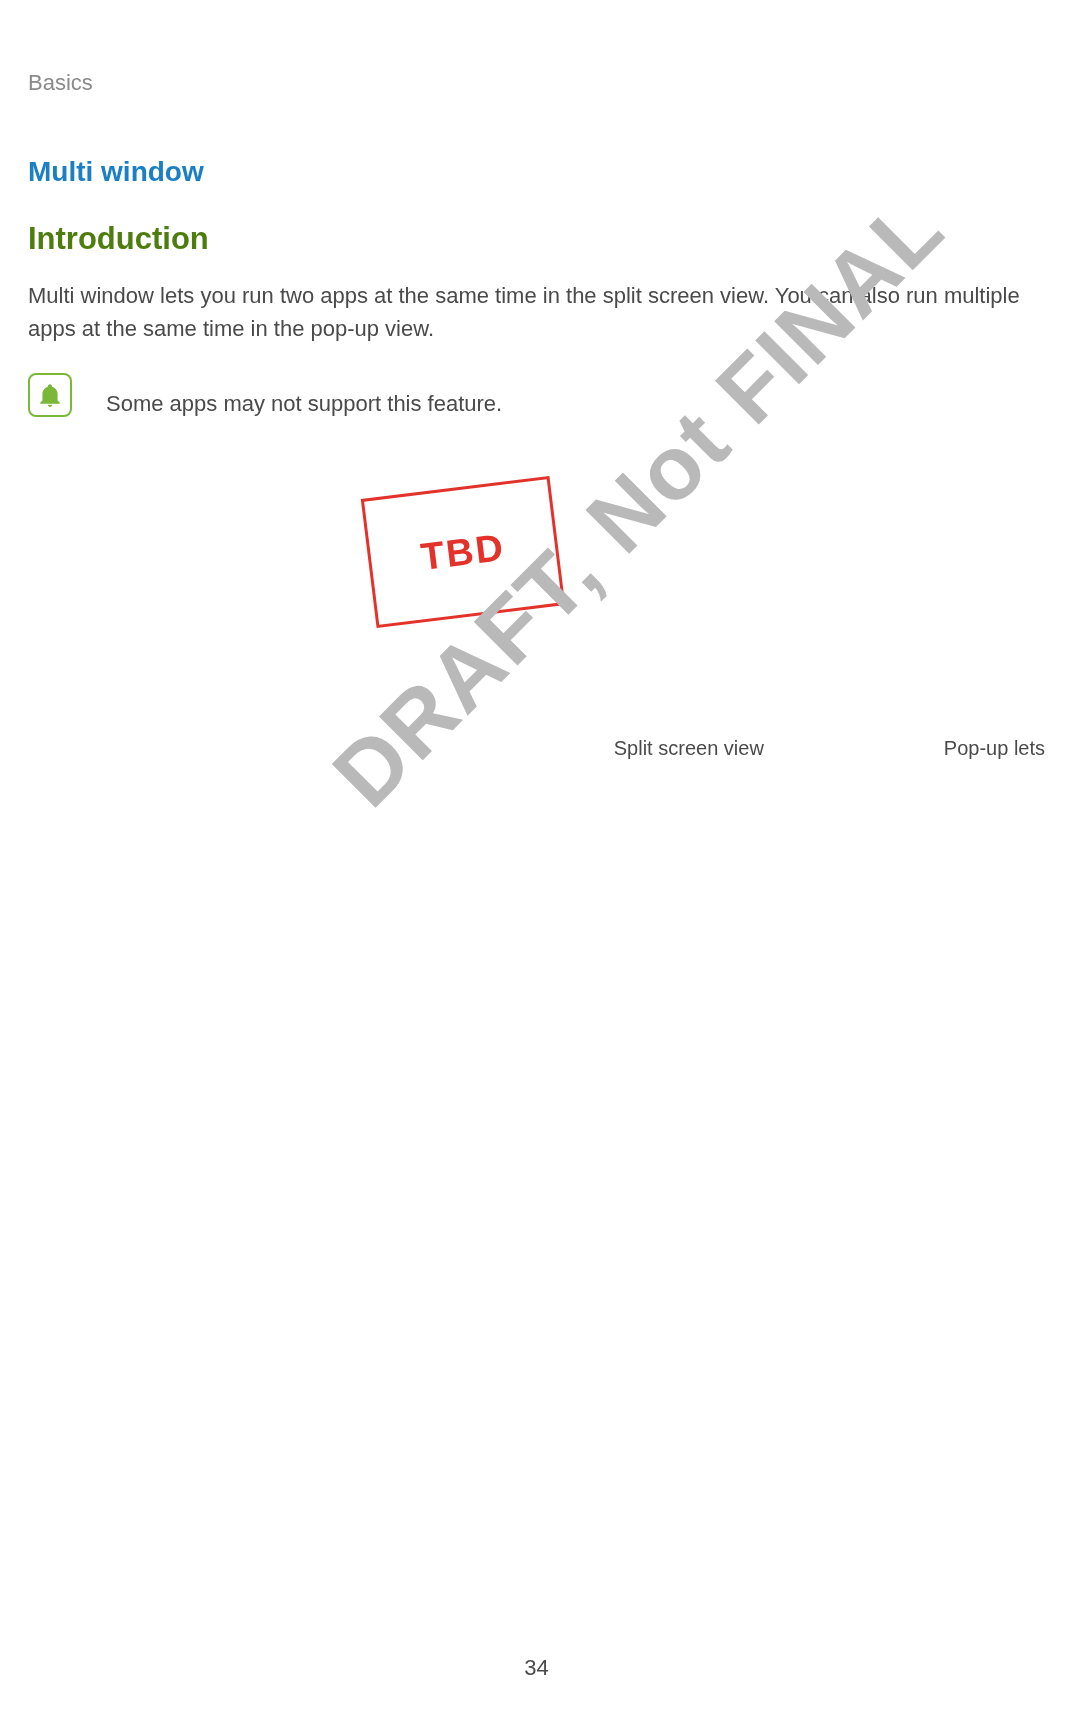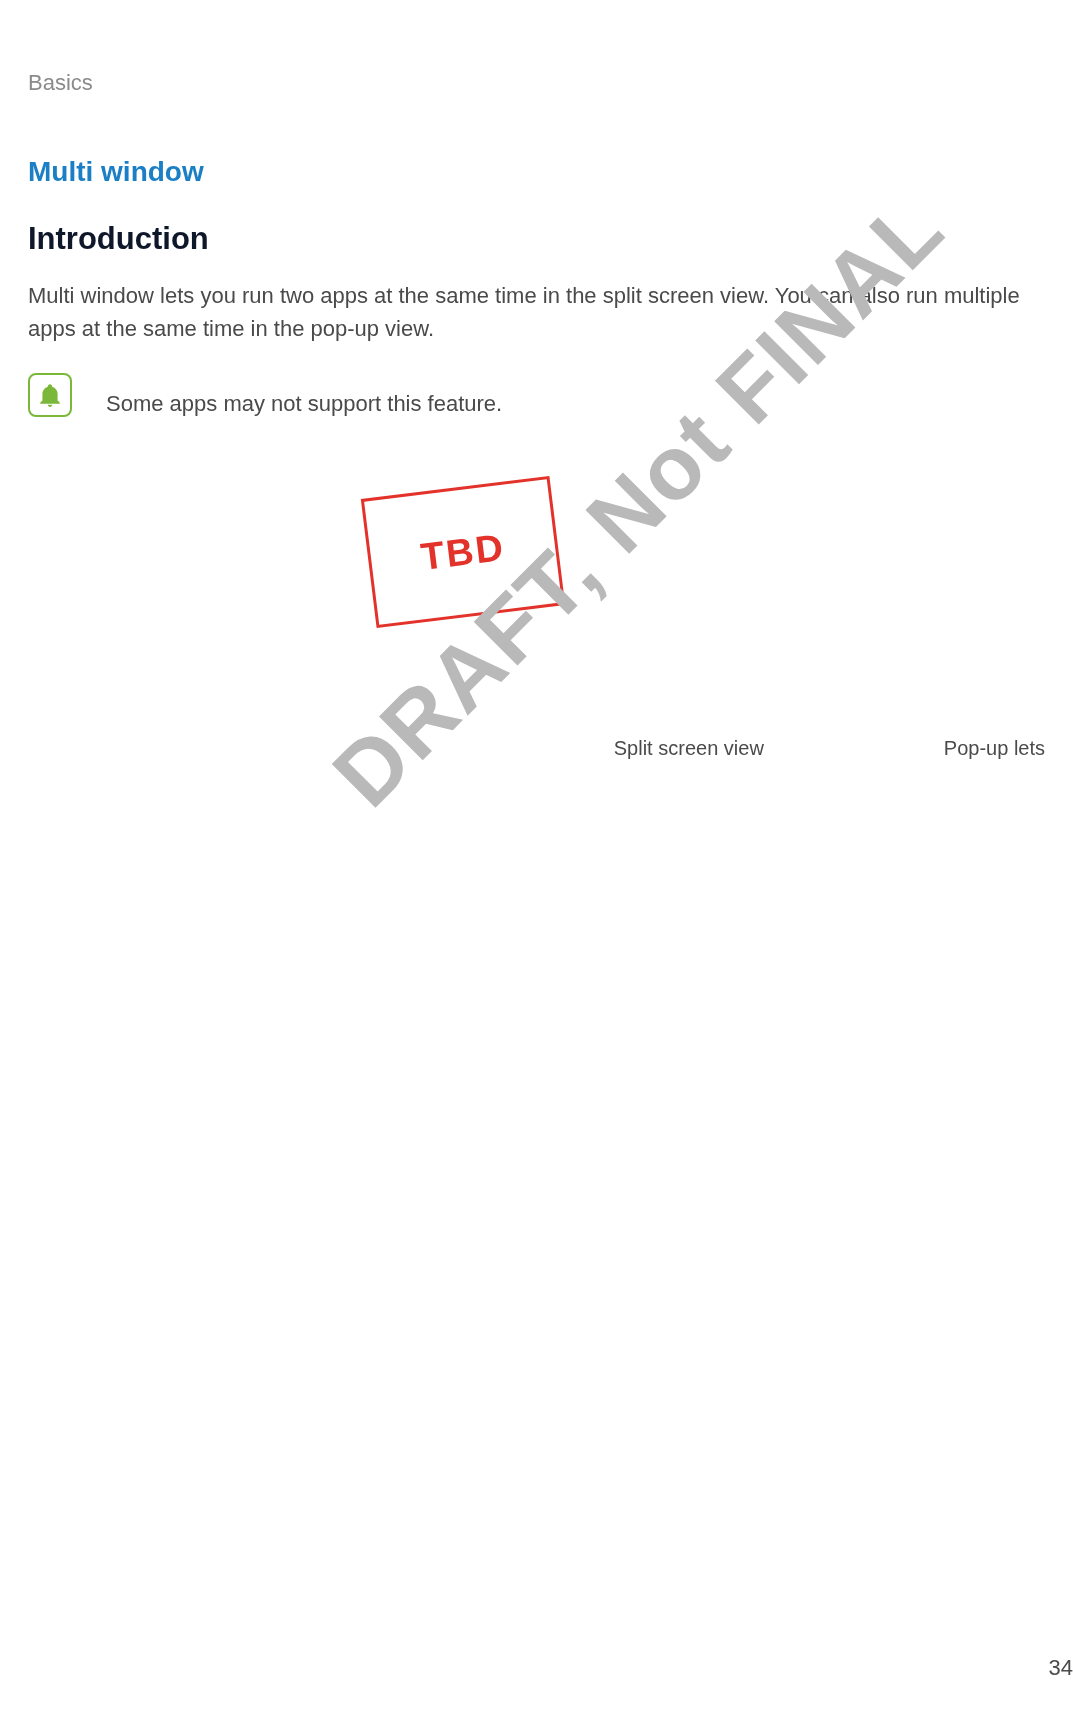--- a/index.html
+++ b/index.html
@@ -27,21 +27,21 @@
       margin-bottom: 60px;
     }
     .title {
       font-size: 28px;
       color: #1a7fc4;
       font-weight: 600;
       margin-bottom: 33px;
     }
     .subtitle {
       font-size: 31px;
-      color: #0f172a;
+      color: #4d7c0f;
       font-weight: 600;
       margin-bottom: 22px;
     }
     .body-text {
       font-size: 22px;
       color: #4a4a4a;
       line-height: 1.5;
       margin-bottom: 28px;
     }
     .note {
@@ -117,21 +117,21 @@
       transform-origin: center;
       letter-spacing: 2px;
       white-space: nowrap;
       pointer-events: none;
     }
     .page-number {
       position: absolute;
       bottom: 38px;
       left: 0;
       width: 100%;
-      text-align: right;
+      text-align: center;
       font-size: 22px;
       color: #4a4a4a;
     }
   </style>
 </head>
 <body>
 
 <div class="page">
   <div class="breadcrumb">Basics</div>
 

